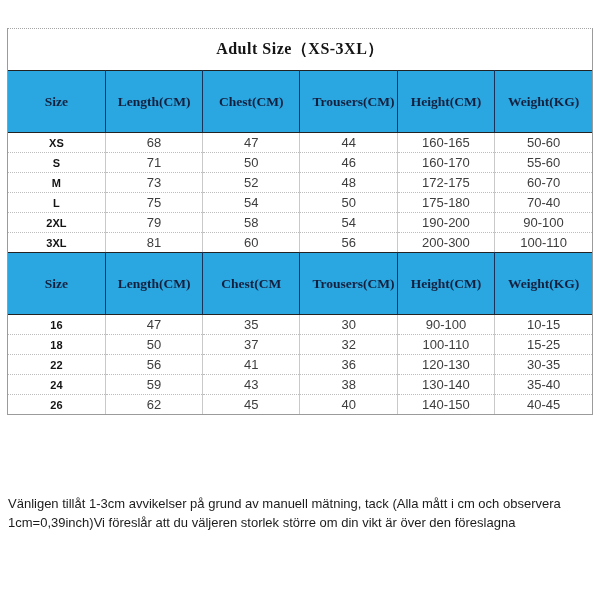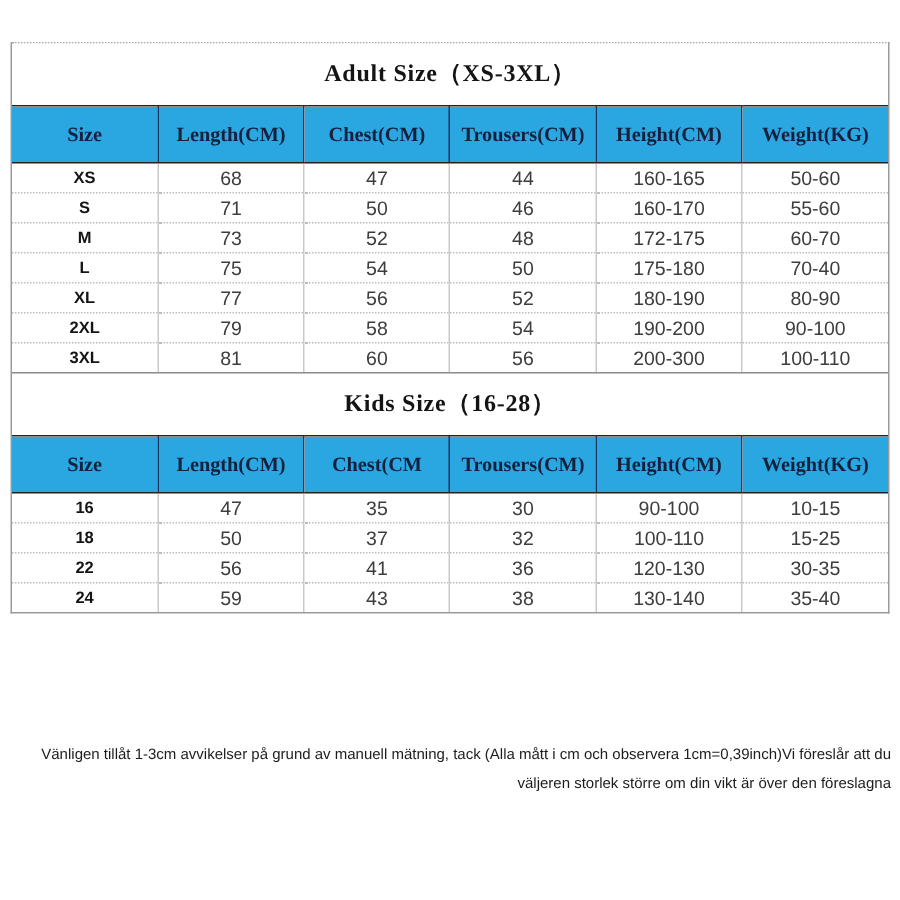--- a/index.html
+++ b/index.html
@@ -55,21 +55,21 @@
     color: #14203e;
     font-family: "Liberation Serif", serif;
     font-weight: bold;
     font-size: 13.5px;
     height: 37px;
     border: 1px solid #17335c;
     border-top: 1px solid #222;
     border-bottom: 1px solid #222;
     text-align: center;
     vertical-align: middle;
-    padding: 0;
+    padding: 12px;
     overflow: hidden;
     white-space: nowrap;
   }
   table.size-table th:first-child { border-left: none; }
   table.size-table th:last-child  { border-right: none; }
   table.size-table td {
     height: 19px;
     font-size: 13px;
     color: #3d3d3d;
     text-align: center;
@@ -86,24 +86,24 @@
     font-weight: bold;
     color: #141414;
     font-size: 11px;
   }
   .note {
     position: absolute;
     left: 8px;
     top: 494px;
     width: 586px;
     margin: 0;
-    font-size: 10px;
+    font-size: 13px;
     line-height: 19px;
     color: #1c1c1c;
-    text-align: right;
+    text-align: left;
   }
 </style>
 </head>
 <body>
 
 <div class="sheet">
 
   <div class="size-sheet">
 
     <div class="title-band">Adult Size（XS-3XL）</div>
@@ -146,47 +146,38 @@
           </tr>
           <tr>
             <td class="size-cell">L</td>
             <td>75</td>
             <td>54</td>
             <td>50</td>
             <td>175-180</td>
             <td>70-40</td>
           </tr>
           <tr>
-            <td class="size-cell">XL</td>
-            <td>77</td>
-            <td>56</td>
-            <td>52</td>
-            <td>180-190</td>
-            <td>80-90</td>
-          </tr>
-          <tr>
             <td class="size-cell">2XL</td>
             <td>79</td>
             <td>58</td>
             <td>54</td>
             <td>190-200</td>
             <td>90-100</td>
           </tr>
           <tr>
             <td class="size-cell">3XL</td>
             <td>81</td>
             <td>60</td>
             <td>56</td>
             <td>200-300</td>
             <td>100-110</td>
           </tr>
         </tbody>
     </table>
 
-    <div class="title-band kids">Kids Size（16-28）</div>
 
     <table class="size-table">
       <thead>
         <tr>
             <th>Size</th>
             <th>Length(CM)</th>
             <th>Chest(CM</th>
             <th>Trousers(CM)</th>
             <th>Height(CM)</th>
             <th>Weight(KG)</th>
@@ -218,20 +209,28 @@
             <td>30-35</td>
           </tr>
           <tr>
             <td class="size-cell">24</td>
             <td>59</td>
             <td>43</td>
             <td>38</td>
             <td>130-140</td>
             <td>35-40</td>
           </tr>
+          <tr>
+            <td class="size-cell">26</td>
+            <td>62</td>
+            <td>45</td>
+            <td>40</td>
+            <td>140-150</td>
+            <td>40-45</td>
+          </tr>
         </tbody>
     </table>
 
   </div>
 
   <p class="note">Vänligen tillåt 1-3cm avvikelser på grund av manuell mätning, tack (Alla mått i cm och observera 1cm=0,39inch)Vi föreslår att du väljeren storlek större om din vikt är över den föreslagna</p>
 
 </div>
 
 </body></html>

